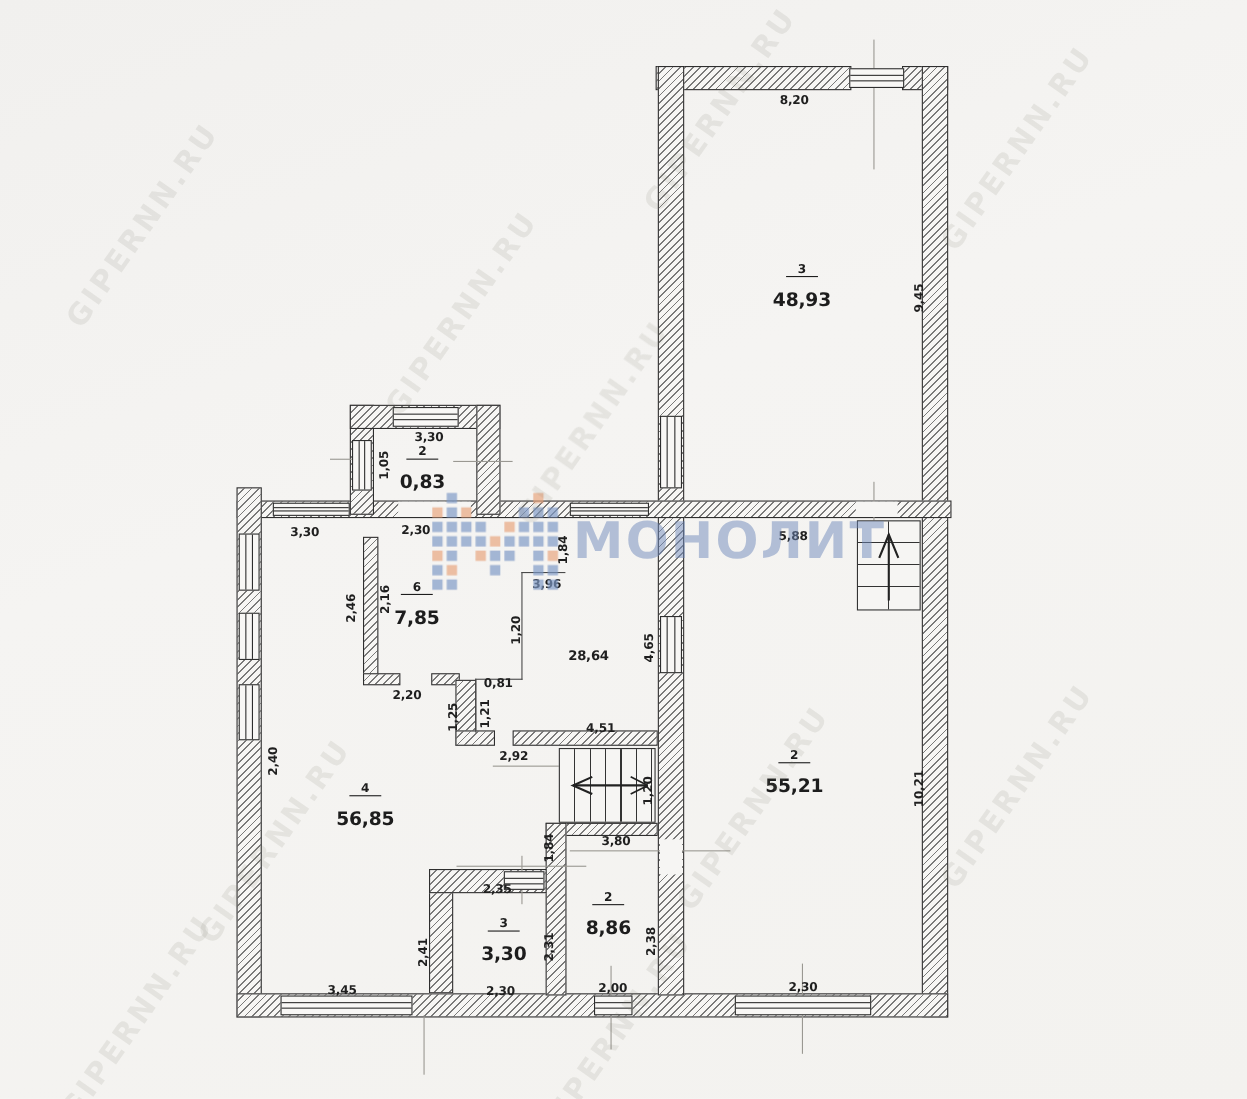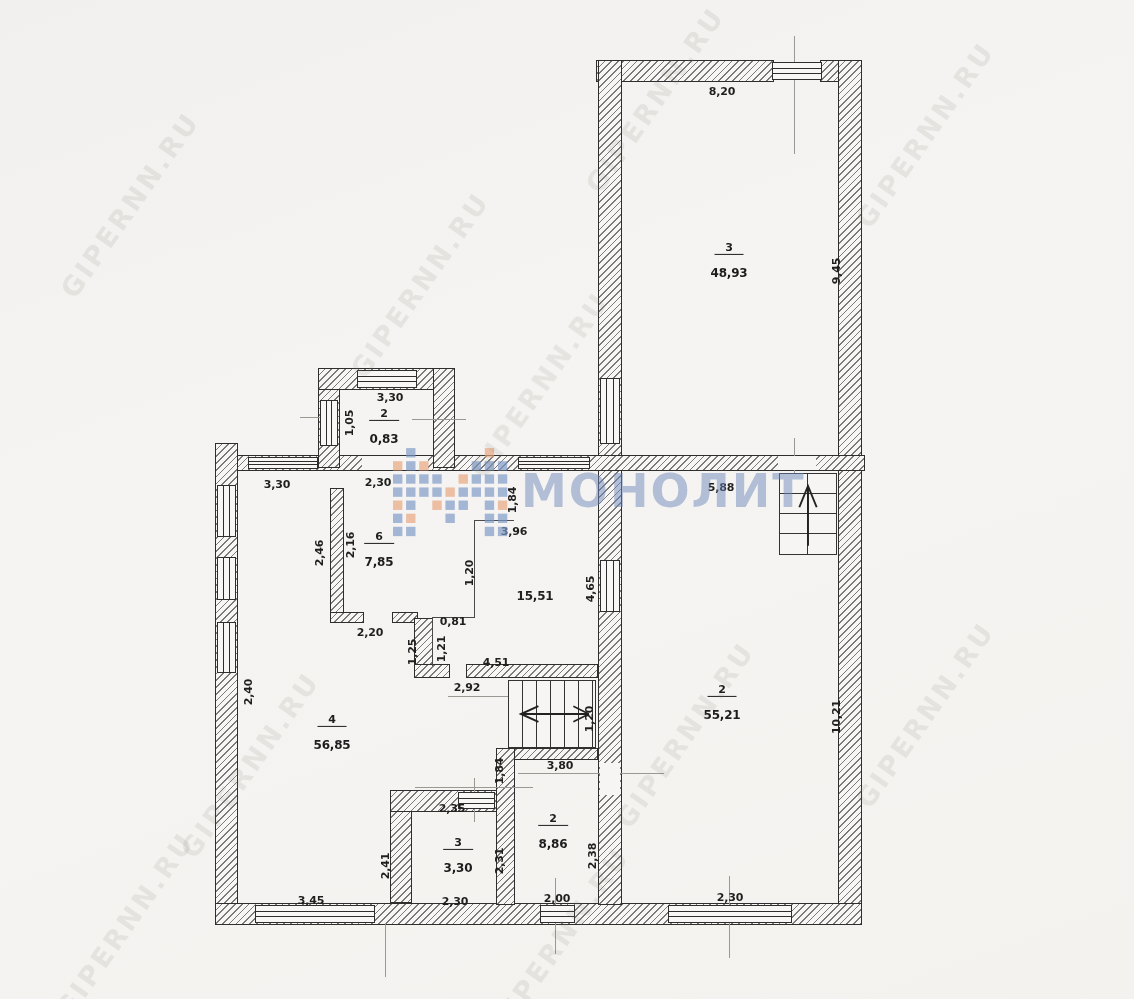--- a/index.html
+++ b/index.html
@@ -27,21 +27,21 @@
   .xline{position:absolute;background:#9a9892;z-index:1;}
 
   
   .dim{position:absolute;transform:translate(-50%,-50%);font-size:11px;font-weight:600;
        color:#1f1f1f;white-space:nowrap;z-index:3;letter-spacing:-.2px;}
   .dim.rot{transform:translate(-50%,-50%) rotate(-90deg);}
   .hall-area{font-size:12px;}
   .room-label{position:absolute;transform:translate(-50%,-50%);text-align:center;z-index:3;color:#1d1d1d;}
   .room-label .num{display:inline-block;font-size:11px;font-weight:700;border-bottom:1.3px solid #1d1d1d;
        padding:0 11px 0px 11px;line-height:1.2;}
-  .room-label .area{font-size:12px;font-weight:600;margin-top:11px;letter-spacing:-.2px;}
+  .room-label .area{font-size:17px;font-weight:600;margin-top:11px;letter-spacing:-.2px;}
 
   
   .stairs{position:absolute;box-sizing:border-box;border:1.4px solid #333;background:#f6f5f3;z-index:2;}
   .stairs svg{position:absolute;inset:0;width:100%;height:100%;}
   .st-grid-2x4{background-image:
       linear-gradient(to bottom,transparent 0,transparent calc(25% - 1px),#333 calc(25% - 1px),#333 25%,
         transparent 25%,transparent calc(50% - 1px),#333 calc(50% - 1px),#333 50%,
         transparent 50%,transparent calc(75% - 1px),#333 calc(75% - 1px),#333 75%,transparent 75%),
       linear-gradient(to right,transparent 0,transparent calc(50% - 1px),#333 calc(50% - 1px),#333 50%,transparent 50%);}
   .st-treads{background-image:repeating-linear-gradient(to right,transparent 0 13px,#333 13px 14px);}
@@ -158,31 +158,31 @@
     <div class="area">0,83</div>
   </div>
   <div class="room-label" style="left:458px;top:853px">
     <div class="num">3</div>
     <div class="area">3,30</div>
   </div>
   <div class="room-label" style="left:553px;top:829px">
     <div class="num">2</div>
     <div class="area">8,86</div>
   </div>
-  <div class="dim hall-area" style="left:535px;top:596px">15,51</div>
+  <div class="dim hall-area" style="left:535px;top:596px">28,64</div>
 
   <div class="dim" style="left:722px;top:91px">8,20</div>
   <div class="dim" style="left:390px;top:397px">3,30</div>
   <div class="dim" style="left:378px;top:482px">2,30</div>
   <div class="dim" style="left:277px;top:484px">3,30</div>
   <div class="dim" style="left:721px;top:487px">5,88</div>
-  <div class="dim" style="left:514px;top:531px">3,96</div>
+  <div class="dim" style="left:497px;top:531px">3,96</div>
   <div class="dim" style="left:370px;top:632px">2,20</div>
   <div class="dim" style="left:453px;top:621px">0,81</div>
-  <div class="dim" style="left:496px;top:662px">4,51</div>
+  <div class="dim" style="left:546px;top:662px">4,51</div>
   <div class="dim" style="left:467px;top:687px">2,92</div>
   <div class="dim" style="left:452px;top:808px">2,35</div>
   <div class="dim" style="left:560px;top:765px">3,80</div>
   <div class="dim" style="left:311px;top:900px">3,45</div>
   <div class="dim" style="left:455px;top:901px">2,30</div>
   <div class="dim" style="left:557px;top:898px">2,00</div>
   <div class="dim" style="left:730px;top:897px">2,30</div>
 
   <div class="dim rot" style="left:836px;top:271px">9,45</div>
   <div class="dim rot" style="left:349px;top:423px">1,05</div>

